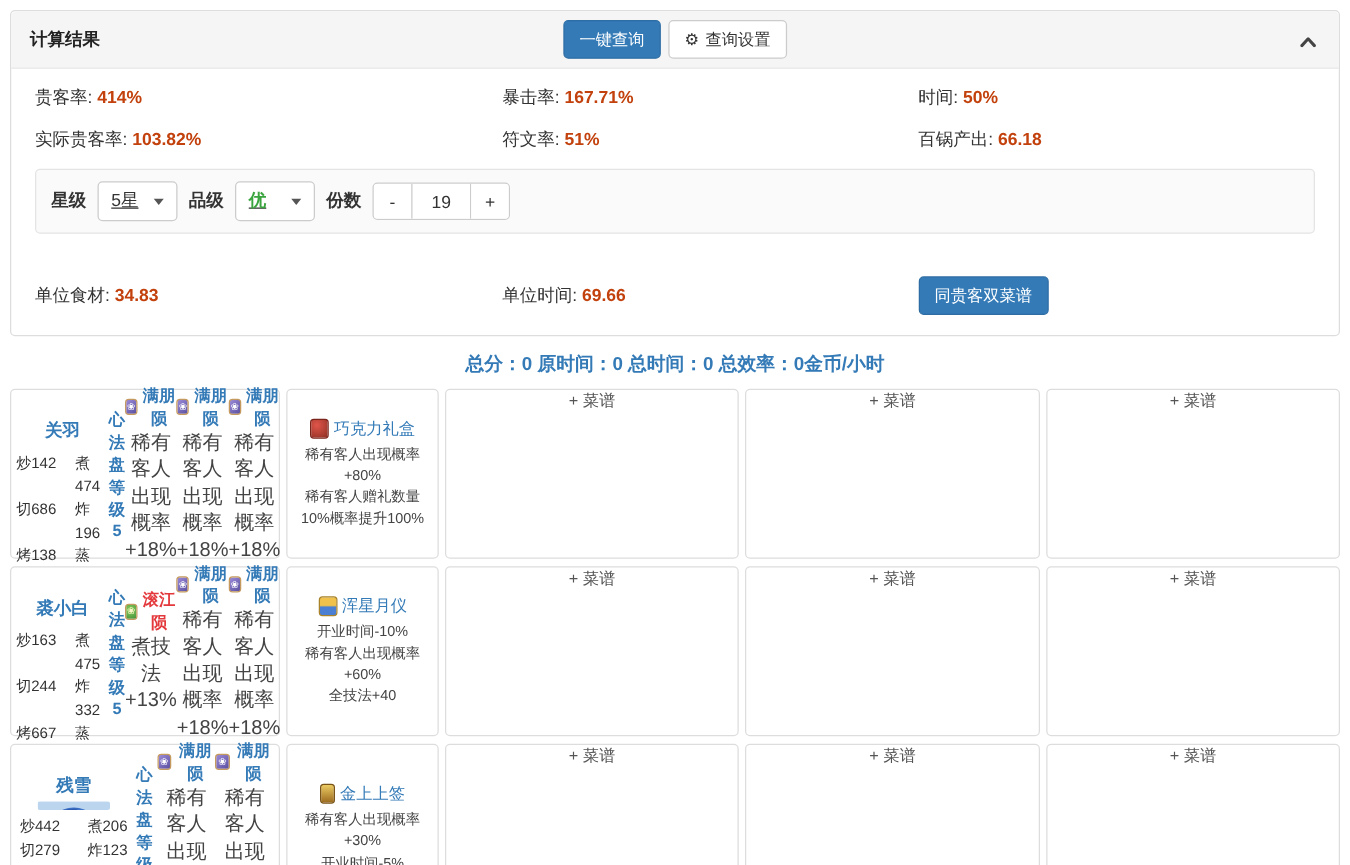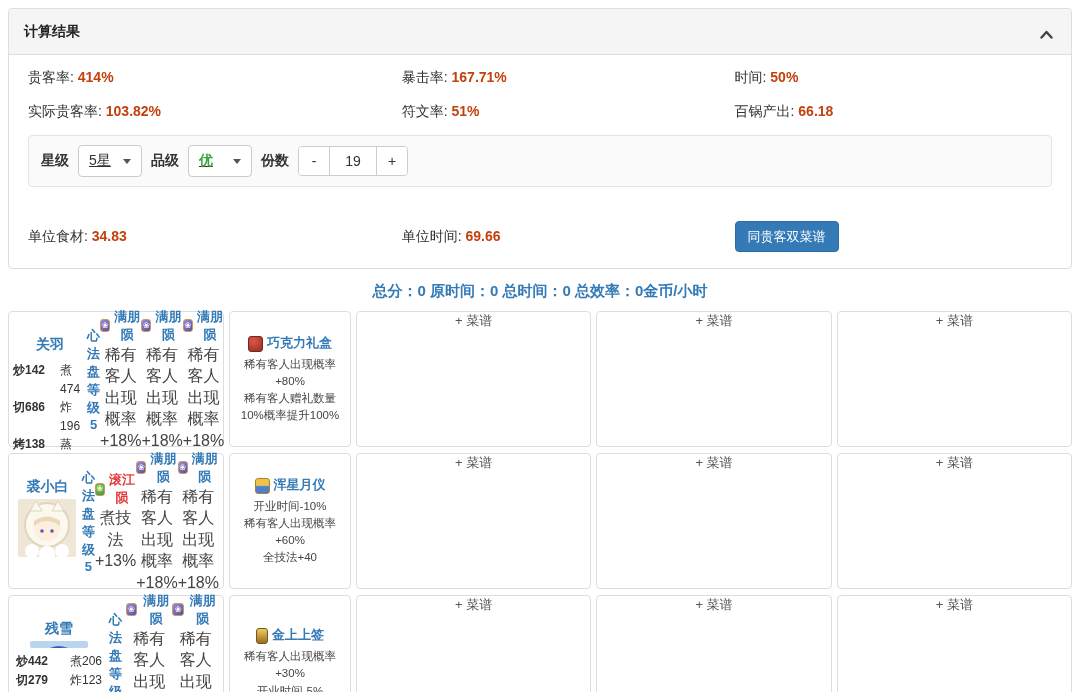--- a/index.html
+++ b/index.html
@@ -55,40 +55,40 @@
 
   
   .res-row { display:flex; gap:5px; margin-bottom:6px; height:136px; }
   .card { border:1px solid #ddd; border-radius:4px; background:#fff; }
   .chef-card { width:216px; display:flex; padding:22px 4px; }
   .chef-col { width:92px; display:flex; flex-direction:column; align-items:center; }
   .chef-name { color:#337ab7; font-weight:bold; font-size:14px; margin:2px 0 3px 0; }
   .avatar { width:58px; height:58px; border-radius:2px; overflow:hidden; }
   .chef-stats { margin-top:4px; font-size:12px; color:#333; line-height:1.55; }
   .chef-stats .srow { display:flex; gap:10px; }
-  .chef-stats .srow span:first-child { width:44px;font-weight:bold; }
+  .chef-stats .srow span:first-child { width:44px; }
   .disk-col { flex:1; display:flex; flex-direction:row; align-items:center;
     text-align:center; }
   .disk-title { color:#337ab7; font-weight:bold; font-size:13px; margin:2px 0 1px 0; }
   .skill { margin-top:1px; }
   .skill-name { display:inline-flex; align-items:center; gap:3px;
     font-weight:bold; font-size:13px; color:#337ab7; }
   .skill-name.red { color:#e4393c; }
   .sicon { width:13px; height:13px; border:1px solid #c59a5f; border-radius:3px;
     display:inline-flex; align-items:center; justify-content:center;
     font-size:8px; color:#fff; line-height:1; }
   .sicon-purple { background:linear-gradient(135deg,#9b8bd8,#5a4fa0); }
   .sicon-green  { background:radial-gradient(circle at 40% 35%,#8ed05c,#3f8f3a); color:#fdf6c9; }
   .skill-effect { font-size:16px; color:#444; line-height:1.35; }
 
   .recipe-card { width:122px; display:flex; flex-direction:column;
     justify-content:center; align-items:center; text-align:center;
     padding:4px 5px; cursor:pointer; }
-  .recipe-name { display:inline-flex; align-items:flex-end; gap:4px;
-    color:#337ab7; font-weight:bold; font-size:13px; margin-bottom:4px; }
+  .recipe-name { display:inline-flex; align-items:center; gap:4px;
+    color:#337ab7; font-weight:normal; font-size:13px; margin-bottom:4px; }
   .ricon { width:15px; height:16px; border-radius:3px; display:inline-block; }
   .ricon-chocolate-gift-box { background:radial-gradient(circle at 35% 30%,#e0554a,#8e2f23);
     border:1px solid #7b241c; }
   .ricon-armillary { background:linear-gradient(180deg,#f0c24b 45%,#4a7fd4 55%);
     border:1px solid #a8832a; }
   .ricon-golden-lot { width:12px; background:linear-gradient(180deg,#eccb62,#9c6b1f);
     border:1px solid #7a5416; }
   .recipe-effect { font-size:11.5px; color:#444; line-height:1.5; }
 
   .slot-card { flex:1; display:flex; align-items:flex-start; justify-content:center;
@@ -96,20 +96,27 @@
   .slot-label { color:#555; font-size:13px; }
 </style>
 </head>
 <body>
 
 <div class="page">
 
   <section class="panel">
     <div class="panel-header">
       <span class="panel-title">计算结果</span>
+      <div class="header-buttons">
+        <button class="btn btn-primary">一键查询</button>
+        <button class="btn btn-default">
+            <span class="gear">⚙</span>
+            <span>查询设置</span>
+          </button>
+      </div>
       <span class="collapse-icon">
         <svg width="13" height="9" viewBox="0 0 13 9">
             <polyline points="1.5,7.5 6.5,2 11.5,7.5" fill="none" stroke="#444" stroke-width="2.4" stroke-linecap="round" stroke-linejoin="round"></polyline>
           </svg>
       </span>
     </div>
 
     <div class="panel-body">
       <div class="stats-grid">
         <div class="stat"><span>贵客率:</span> <b>414%</b></div>
@@ -229,20 +236,34 @@
                 <path d="M12 12 L18 2 L24 12 Z" fill="#fbf8f0" stroke="#e0d5bd"></path>
                 <path d="M34 12 L40 2 L46 12 Z" fill="#fbf8f0" stroke="#e0d5bd"></path>
                 <ellipse cx="29" cy="30" rx="13" ry="12" fill="#fdeede"></ellipse>
                 <path d="M16 27 Q29 17 42 27 L42 22 Q29 13 16 22 Z" fill="#ead9b8"></path>
                 <circle cx="24" cy="32" r="1.8" fill="#5a5fa8"></circle>
                 <circle cx="34" cy="32" r="1.8" fill="#5a5fa8"></circle>
                 <circle cx="14" cy="52" r="7" fill="#ffffff"></circle>
                 <circle cx="29" cy="55" r="8" fill="#ffffff"></circle>
                 <circle cx="44" cy="52" r="7" fill="#ffffff"></circle>
               </svg></div>
+            <div class="chef-stats">
+              <div class="srow">
+                <span>炒163</span>
+                <span>煮475</span>
+              </div>
+              <div class="srow">
+                <span>切244</span>
+                <span>炸332</span>
+              </div>
+              <div class="srow">
+                <span>烤667</span>
+                <span>蒸158</span>
+              </div>
+            </div>
           </div>
           <div class="disk-col">
             <div class="disk-title">心法盘等级 5</div>
             <div class="skill"><div class="skill-name red">
                 <span class="sicon sicon-green">❀</span>
                 <span>滚江陨</span>
               </div><div class="skill-effect">煮技法+13%</div></div>
             <div class="skill"><div class="skill-name ">
                 <span class="sicon sicon-purple">❀</span>
                 <span>满朋陨</span>

